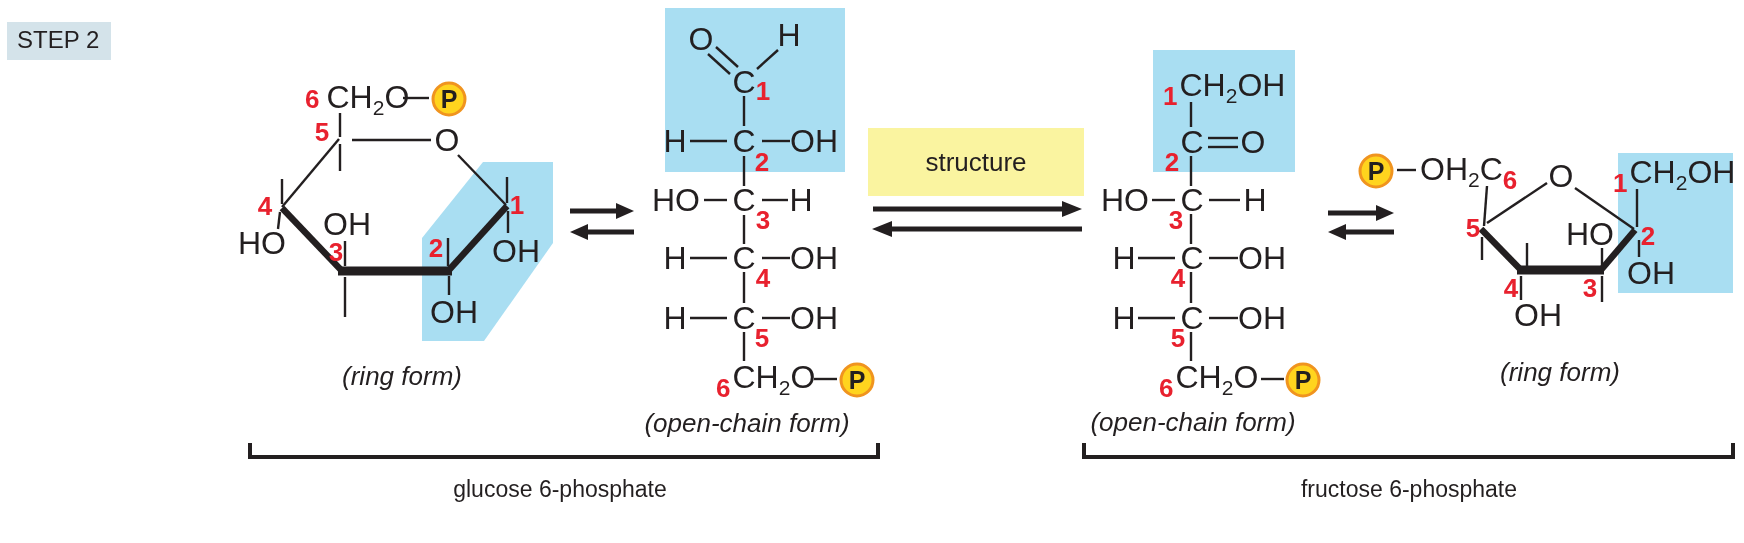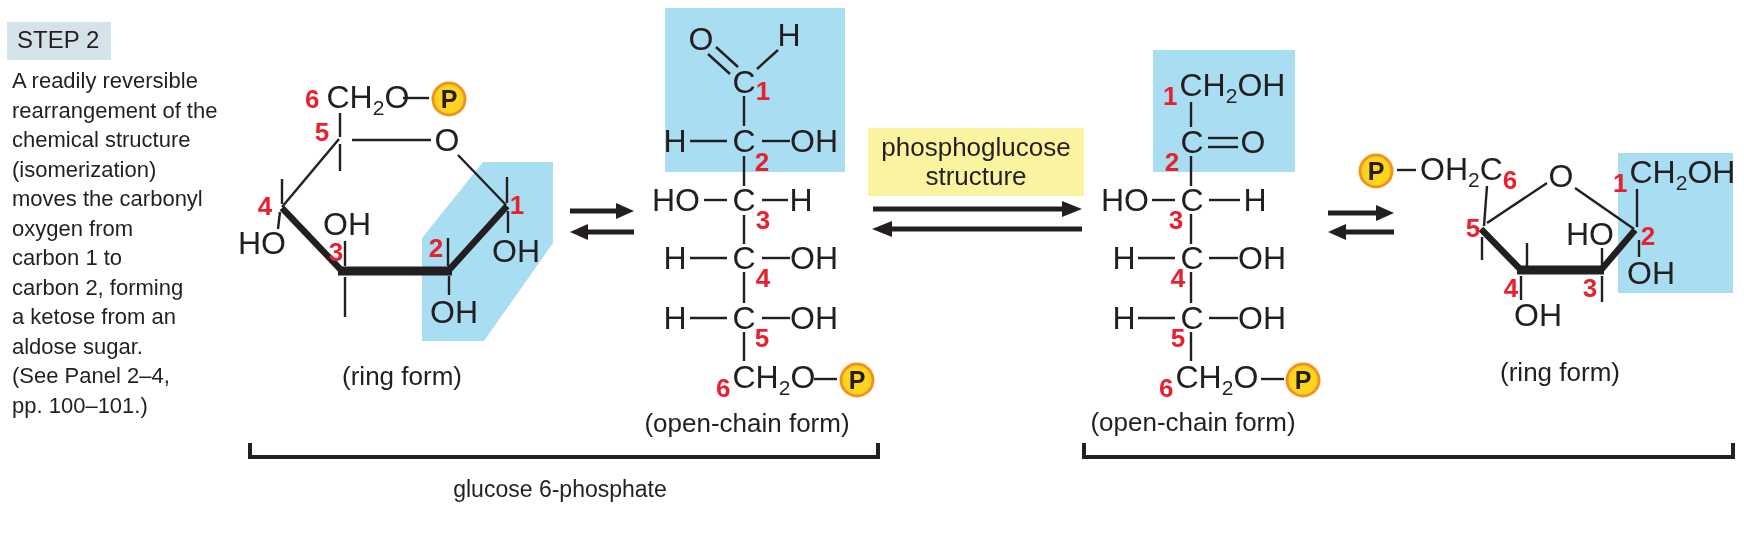--- a/index.html
+++ b/index.html
@@ -9,21 +9,21 @@
   }
   .stage svg{position:absolute;left:0;top:0;z-index:0;}
   .ctr{position:absolute;transform:translate(-50%,-50%);white-space:nowrap;z-index:2;}
   .la{position:absolute;transform:translateY(-50%);white-space:nowrap;display:inline-flex;align-items:baseline;z-index:2;}
   .atom{font-size:32px;line-height:1;}
   .num{font-size:26px;font-weight:bold;color:var(--red,#e8212e);line-height:1;}
   .sub{font-size:21px;position:relative;top:7px;line-height:1;}
   .drop{position:relative;top:9px;}
   .gap-r{margin-right:7px;}
   .gap-s{margin-right:2px;}
-  .caption{font-size:26px;}
+  .caption{font-size:26px;font-style:italic;}
   .bracket-label{font-size:23px;}
   .desc{position:absolute;left:12px;top:66px;font-size:22px;line-height:29.5px;white-space:pre-line;z-index:2;}
   .badge{position:absolute;left:7px;top:22px;background:var(--badge-bg,#d4e3ea);font-size:24px;padding:4px 12px 6px 10px;z-index:2;}
   .enzyme{
     position:absolute;left:868px;top:128px;width:216px;height:68px;
     background:var(--enzyme-bg,#faf4a0);display:flex;flex-direction:column;
     align-items:center;justify-content:center;font-size:26px;line-height:29px;z-index:2;text-align:center;
   }
   .pcircle{
     position:absolute;width:35px;height:35px;border-radius:50%;box-sizing:border-box;
@@ -147,32 +147,20 @@
       <polygon class="head" points="1328,232 1346,224 1346,240"></polygon>
     </g>
 
     <path class="bracket" d="M250,443 L250,457 L878,457 L878,443"></path>
     <path class="bracket" d="M1084,443 L1084,457 L1733,457 L1733,443"></path>
   </svg>
 
   <div class="badge">
     <span>STEP 2</span>
   </div>
-  <div class="desc">A readily reversible
-rearrangement of the
-chemical structure
-(isomerization)
-moves the carbonyl
-oxygen from
-carbon 1 to
-carbon 2, forming
-a ketose from an
-aldose sugar.
-(See Panel 2–4,
-pp. 100–101.)</div>
 
   <div class="la" style="left:305px;top:97px">
     <span class="num gap-r">6</span>
     <span class="atom">CH</span>
     <span class="sub">2</span>
     <span class="atom">O</span>
   </div>
   <div class="pcircle" style="left:449px;top:99px">
     <span>P</span>
   </div>
@@ -218,21 +206,20 @@
     <span class="atom">CH</span>
     <span class="sub">2</span>
     <span class="atom">O</span>
   </div>
   <div class="pcircle" style="left:857px;top:380px">
     <span>P</span>
   </div>
   <span class="ctr caption" style="left:747px;top:423px">(open-chain form)</span>
 
   <div class="enzyme">
-    <span>phosphoglucose</span>
     <span>structure</span>
   </div>
 
   <div class="la" style="left:1163px;top:85px">
     <span class="num drop gap-s">1</span>
     <span class="atom">CH</span>
     <span class="sub">2</span>
     <span class="atom">OH</span>
   </div>
   <span class="ctr atom" style="left:1192px;top:142px">C</span>
@@ -284,14 +271,15 @@
   </div>
   <span class="ctr atom" style="left:1590px;top:234px">HO</span>
   <span class="ctr num" style="left:1648px;top:236px">2</span>
   <span class="ctr atom" style="left:1651px;top:273px">OH</span>
   <span class="ctr num" style="left:1590px;top:288px">3</span>
   <span class="ctr num" style="left:1511px;top:288px">4</span>
   <span class="ctr atom" style="left:1538px;top:315px">OH</span>
   <span class="ctr caption" style="left:1560px;top:372px">(ring form)</span>
 
   <span class="ctr bracket-label" style="left:560px;top:489px">glucose 6-phosphate</span>
+  <span class="ctr bracket-label" style="left:1409px;top:489px">fructose 6-phosphate</span>
 
 </div>
 
 </body></html>

